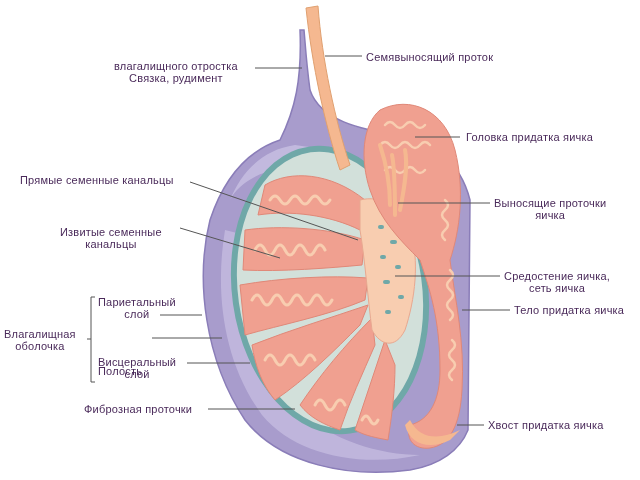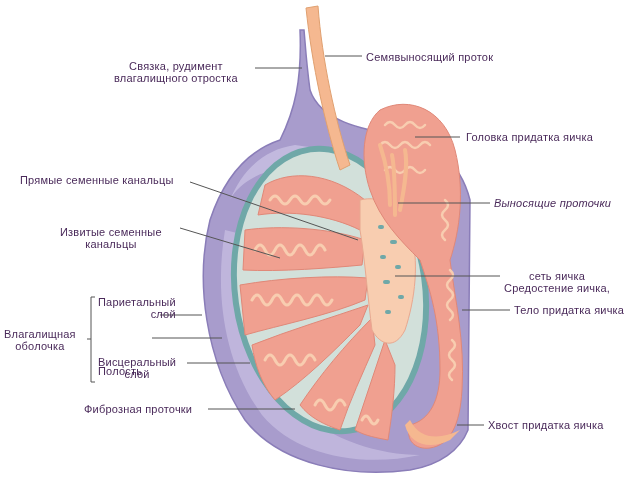--- a/index.html
+++ b/index.html
@@ -90,43 +90,44 @@
     <line x1="187" y1="363" x2="250" y2="363"></line>
     <line x1="208" y1="409" x2="295" y2="409"></line>
     <line x1="457" y1="425" x2="484" y2="425"></line>
 
     <polyline points="95,297 91,297 91,382 95,382"></polyline>
     <line x1="87" y1="339" x2="91" y2="339"></line>
   </g>
 </svg>
 
 <div class="lbl c" style="left:114px;top:60px;">
+  <div>влагалищного отростка</div>
   <div>Связка, рудимент</div>
-  <div>влагалищного отростка</div>
 </div>
 <div class="lbl" style="left:366px;top:51px;">Семявыносящий проток</div>
 <div class="lbl" style="left:466px;top:131px;">Головка придатка яичка</div>
 <div class="lbl" style="left:20px;top:174px;">Прямые семенные канальцы</div>
-<div class="lbl c" style="left:494px;top:197px;font-style:italic;">
+<div class="lbl c" style="left:494px;top:197px;">
   <div>Выносящие проточки</div>
+  <div>яичка</div>
 </div>
 <div class="lbl c" style="left:60px;top:226px;">
   <div>Извитые семенные</div>
   <div>канальцы</div>
 </div>
 <div class="lbl c" style="left:504px;top:270px;">
+  <div>Средостение яичка,</div>
   <div>сеть яичка</div>
-  <div>Средостение яичка,</div>
 </div>
 <div class="lbl" style="left:514px;top:304px;">Тело придатка яичка</div>
 <div class="lbl c" style="left:4px;top:328px;">
   <div>Влагалищная</div>
   <div>оболочка</div>
 </div>
-<div class="lbl c" style="left:98px;top:296px;text-align:right;">
+<div class="lbl c" style="left:98px;top:296px;">
   <div>Париетальный</div>
   <div>слой</div>
 </div>
 <div class="lbl" style="left:98px;top:333px;margin-top:32px;">Полость</div>
 <div class="lbl c" style="left:98px;top:356px;">
   <div>Висцеральный</div>
   <div>слой</div>
 </div>
 <div class="lbl c" style="left:84px;top:403px;">
   <div>Фиброзная проточки</div>

